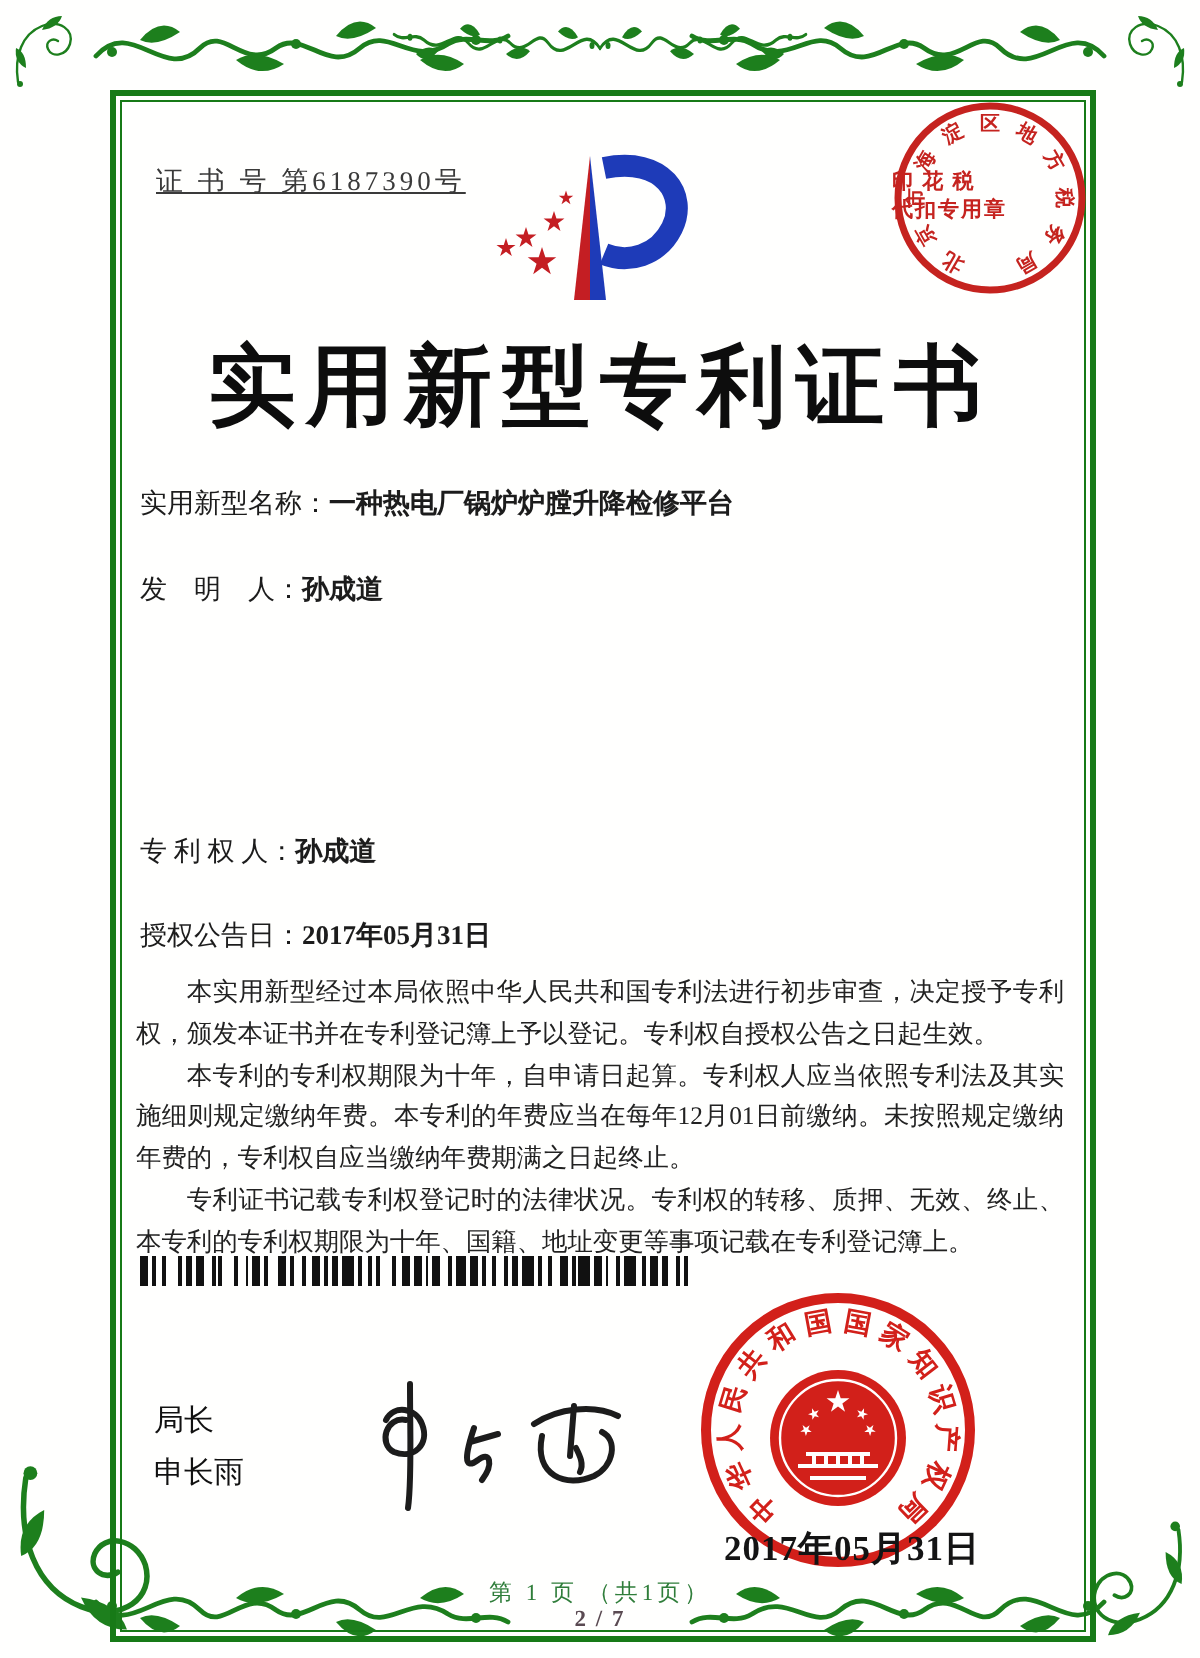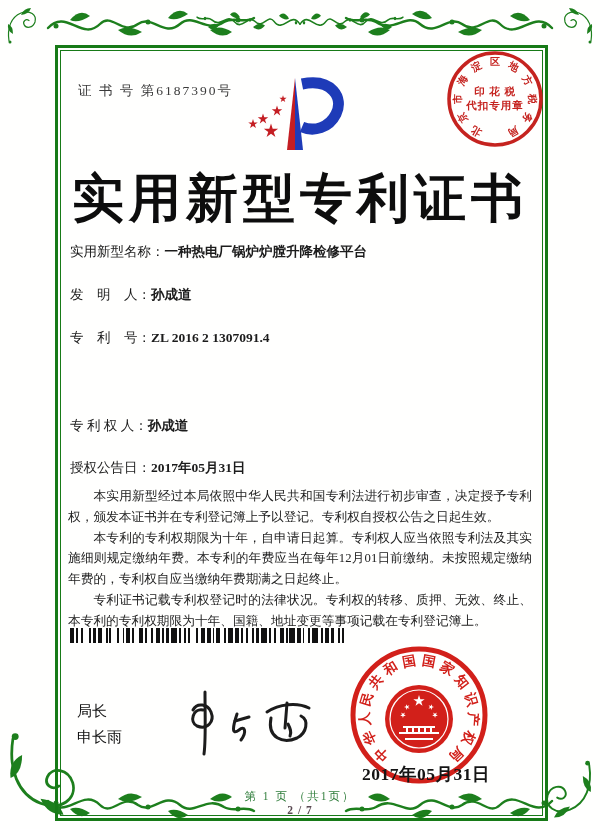--- a/index.html
+++ b/index.html
@@ -3,41 +3,41 @@
 <meta charset="utf-8">
 <style>
   html,body{margin:0;padding:0;background:#e8e8e8;}
   .page{position:relative;width:600px;height:829px;background:#fffffe;overflow:hidden;
         font-family:"Liberation Serif","DejaVu Serif",serif;color:#1a1a1a;margin:0 auto;}
   .frame{position:absolute;left:55px;top:45px;right:52px;bottom:8px;border:3px solid #177a17;pointer-events:none;}
   .frame-inner{position:absolute;inset:2px;border:1px solid #177a17;}
   .orn{position:absolute;inset:0;width:600px;height:829px;pointer-events:none;}
   .vs{fill:none;stroke:#1d7f1d;stroke-width:2.4;stroke-linecap:round;}
   .vf{fill:#1d7f1d;}
-  .cert-no{position:absolute;left:78px;top:82px;font-size:13.5px;letter-spacing:2px;color:#3a3a3a;}
-  .title{position:absolute;left:0;top:164px;width:100%;text-align:center;font-size:52px;font-weight:700;
+  .cert-no{position:absolute;left:78px;top:82px;font-size:13.5px;letter-spacing:2px;color:#3a3a3a;text-decoration:underline;}
+  .title{position:absolute;left:0;top:164px;width:100%;text-align:center;font-size:44px;font-weight:700;
          letter-spacing:5px;color:#0d0d0d;}
   .field{position:absolute;left:70px;font-size:13.5px;white-space:pre;color:#1c1c1c;}
   .field b{font-weight:700;}
   .f0{top:243px}.f1{top:286px}.f2{top:329px}.f3{top:372px}.f4{top:417px}.f5{top:459px}
   .body-text{position:absolute;left:68px;top:486px;width:464px;font-size:12.7px;line-height:20.8px;
              text-align:justify;color:#222;}
   .body-text p{margin:0;text-indent:2em;}
   .barcode{position:absolute;left:70px;top:628px;width:274px;height:15px;display:flex;align-items:stretch;}
   .barcode div{height:100%;}
   .director{position:absolute;left:77px;top:698px;font-size:15px;line-height:26px;color:#111;}
   .sig{position:absolute;left:175px;top:688px;}
   .seal{position:absolute;}
   .seal .ringwrap{position:absolute;inset:0;}
   .seal .ringwrap span{position:absolute;left:50%;top:50%;font-weight:700;
       font-family:"Liberation Serif","DejaVu Serif",serif;}
   .tax-seal{left:446px;top:50px;width:98px;height:98px;}
   .tax-seal .ringwrap span{font-size:10px;color:#c5231f;}
   .tax-center{position:absolute;left:0;top:0;width:100%;height:100%;display:flex;flex-direction:column;
-      align-items:center;justify-content:center;gap:2px;color:#c5231f;font-weight:700;font-size:10.5px;
+      align-items:flex-start;justify-content:center;gap:2px;color:#c5231f;font-weight:700;font-size:10.5px;
       letter-spacing:1px;line-height:12px;}
   .cnipa-seal{left:349px;top:645px;width:140px;height:140px;}
   .cnipa-seal .ringwrap span{font-size:13.5px;color:#d2201a;}
   .issue-date{position:absolute;left:362px;top:762px;font-size:17.5px;font-weight:700;color:#141414;
       letter-spacing:0.5px;}
   .footer-page{position:absolute;left:0;top:789px;width:100%;text-align:center;font-size:11.5px;
       color:#2f7d3a;letter-spacing:2px;}
   .footer-counter{position:absolute;left:0;top:804px;width:100%;text-align:center;font-size:11.5px;
       color:#5a4a52;font-weight:700;letter-spacing:1px;}
   svg{display:block;}
@@ -118,21 +118,20 @@
     <div class="tax-center">
       <span>印 花 税</span>
       <span>代扣专用章</span>
     </div>
   </div>
 
   <div class="title">实用新型专利证书</div>
 
   <div class="field f1"><span>发　明　人：</span><b>孙成道</b></div>
   <div class="field f0"><span>实用新型名称：</span><b>一种热电厂锅炉炉膛升降检修平台</b></div>
-  <div class="field f2"><span>专　利　号：</span><b>ZL 2016 2 1307091.4</b></div>
   <div class="field f4"><span>专 利 权 人：</span><b>孙成道</b></div>
   <div class="field f5"><span>授权公告日：</span><b>2017年05月31日</b></div>
 
   <div class="body-text">
     <p>本实用新型经过本局依照中华人民共和国专利法进行初步审查，决定授予专利权，颁发本证书并在专利登记簿上予以登记。专利权自授权公告之日起生效。</p>
     <p>本专利的专利权期限为十年，自申请日起算。专利权人应当依照专利法及其实施细则规定缴纳年费。本专利的年费应当在每年12月01日前缴纳。未按照规定缴纳年费的，专利权自应当缴纳年费期满之日起终止。</p>
     <p>专利证书记载专利权登记时的法律状况。专利权的转移、质押、无效、终止、本专利的专利权期限为十年、国籍、地址变更等事项记载在专利登记簿上。</p>
   </div>
 
   <div class="barcode">

